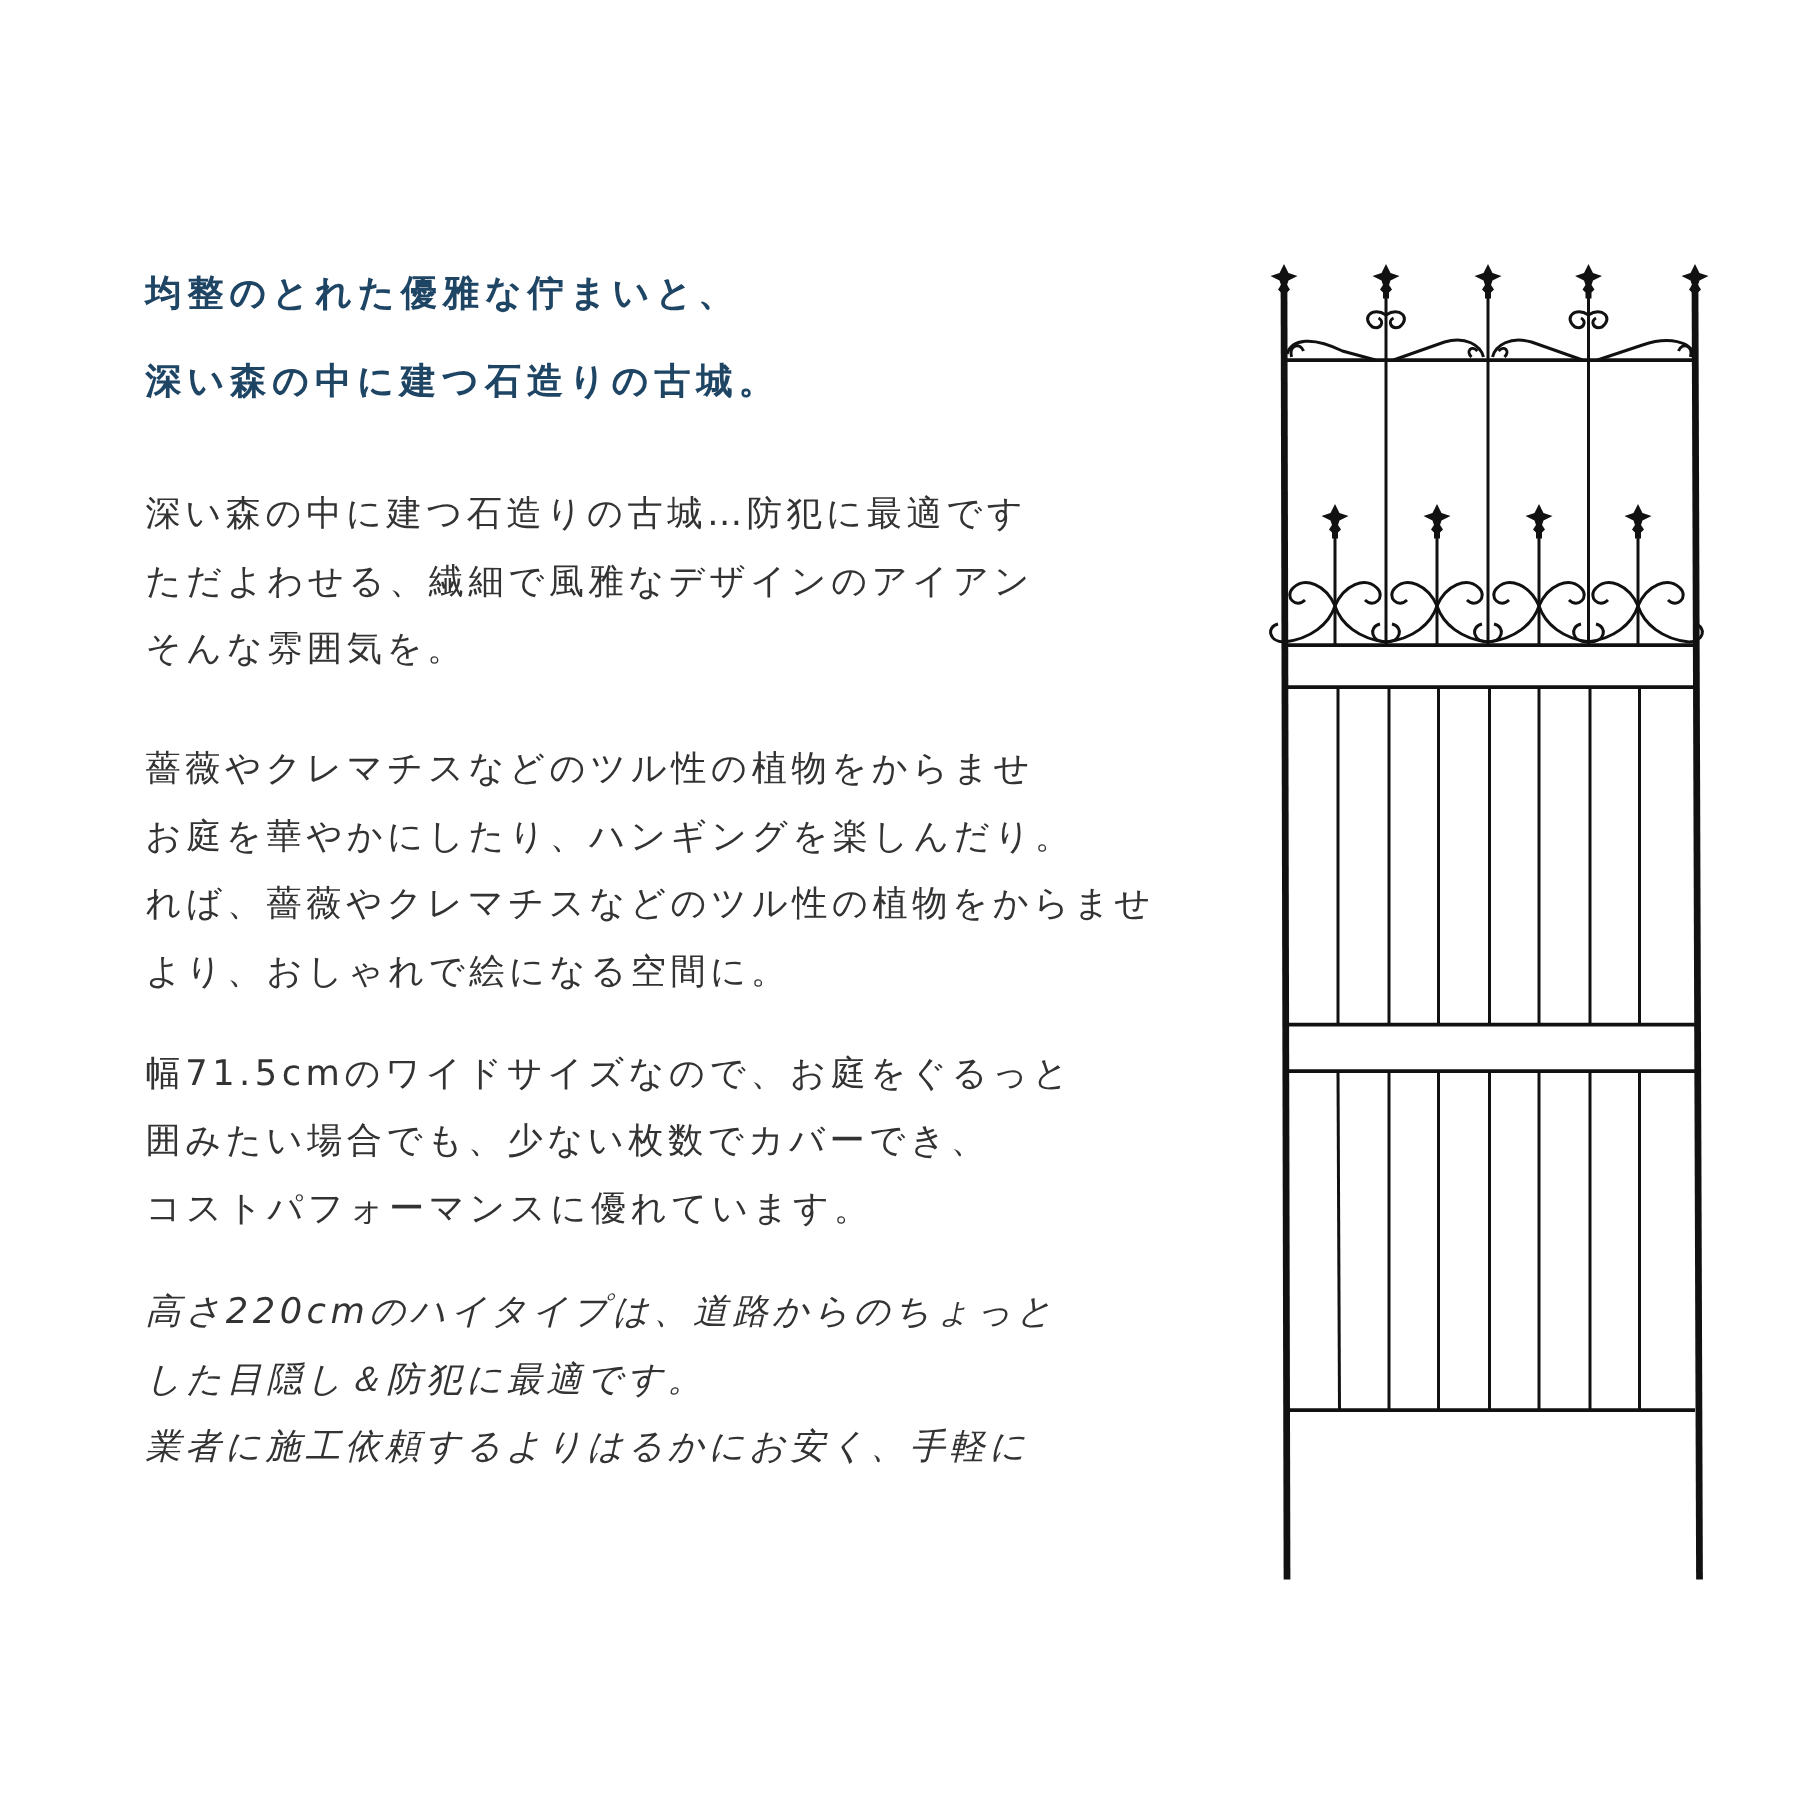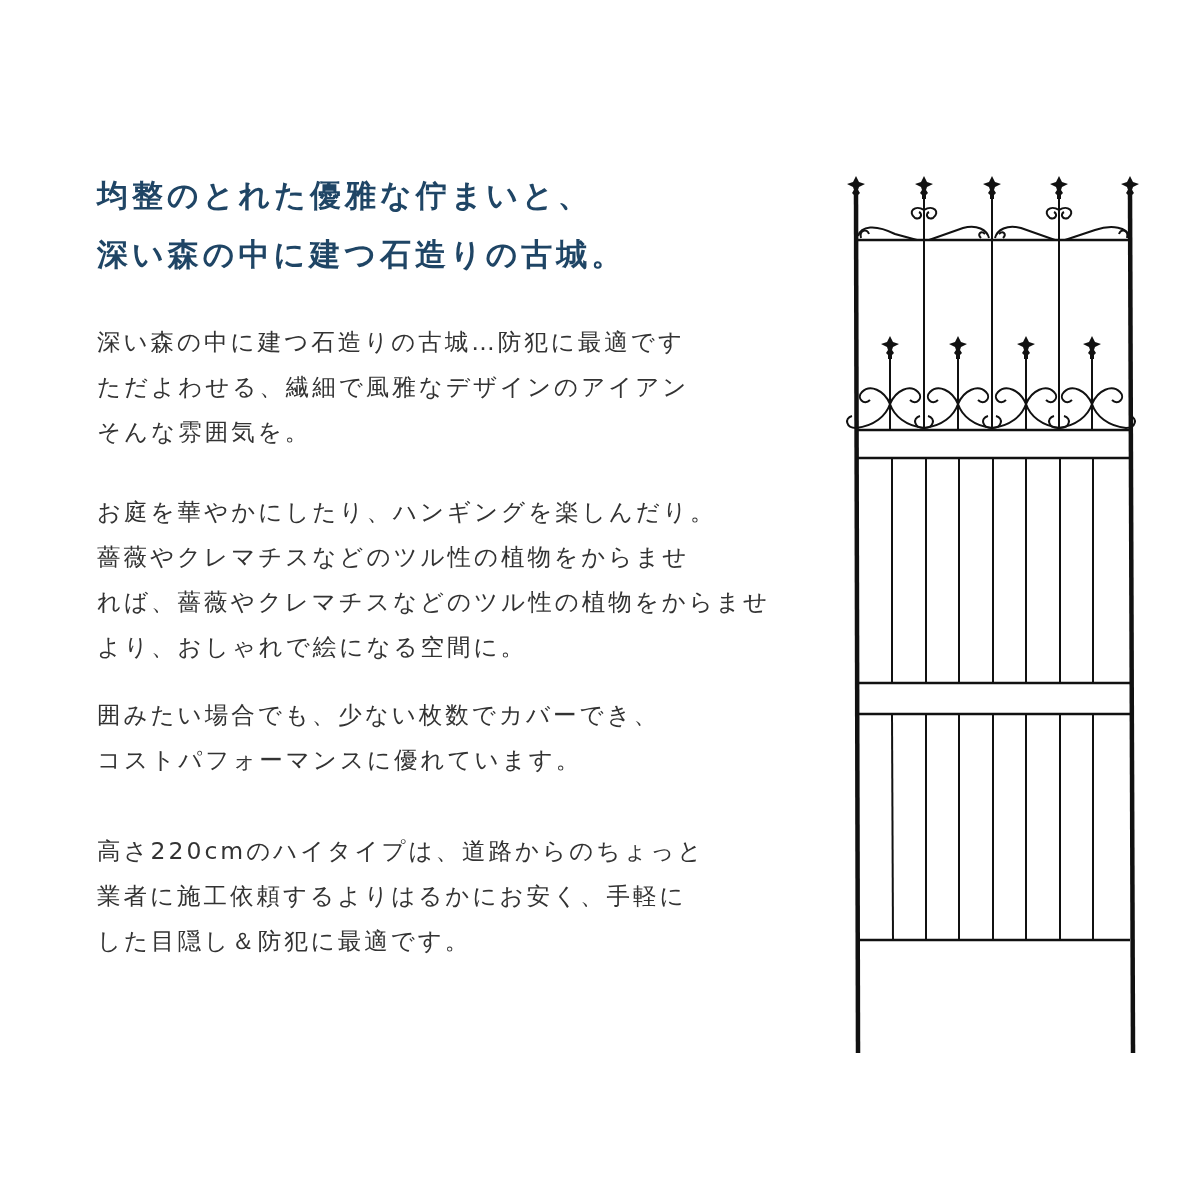--- a/index.html
+++ b/index.html
@@ -12,42 +12,42 @@
       height: 1200px;
       position: relative;
       overflow: hidden;
       font-family: "DejaVu Sans", "Liberation Sans", sans-serif;
     }
     .headline {
       position: absolute;
       left: 97px;
       top: 166px;
       color: #1f4565;
-      font-size: 31px;
+      font-size: 24px;
       font-weight: bold;
       letter-spacing: 4px;
       line-height: 59px;
       margin: 0;
     }
     .headline span { display: block; white-space: nowrap; }
     .body-text {
       position: absolute;
       left: 97px;
       top: 320px;
       width: 700px;
       color: #333333;
       font-size: 23.5px;
       letter-spacing: 3px;
     }
     .para { margin: 0; }
     .para span { display: block; white-space: nowrap; line-height: 45px; height: 45px; }
     .p1 { position: absolute; top: 0; }
     .p2 { position: absolute; top: 170px; }
     .p3 { position: absolute; top: 373px; }
-    .p4 { position: absolute; top: 509px; }
+    .p4 { position: absolute; top: 532px; font-style: italic; }
     .fence {
       position: absolute;
       left: 845px;
       top: 168px;
       width: 305px;
       height: 892px;
     }
   </style>
 </head>
 <body>
@@ -57,33 +57,34 @@
   <span>深い森の中に建つ石造りの古城。</span>
 </h1>
 
 <div class="body-text">
   <p class="para p1">
     <span>深い森の中に建つ石造りの古城…防犯に最適です</span>
     <span>ただよわせる、繊細で風雅なデザインのアイアン</span>
     <span>そんな雰囲気を。</span>
   </p>
   <p class="para p2">
+    <span>薔薇やクレマチスなどのツル性の植物をからませ</span>
     <span>お庭を華やかにしたり、ハンギングを楽しんだり。</span>
-    <span>薔薇やクレマチスなどのツル性の植物をからませ</span>
     <span>れば、薔薇やクレマチスなどのツル性の植物をからませ</span>
     <span>より、おしゃれで絵になる空間に。</span>
   </p>
   <p class="para p3">
+    <span>幅71.5cmのワイドサイズなので、お庭をぐるっと</span>
     <span>囲みたい場合でも、少ない枚数でカバーでき、</span>
     <span>コストパフォーマンスに優れています。</span>
   </p>
   <p class="para p4">
     <span>高さ220cmのハイタイプは、道路からのちょっと</span>
+    <span>した目隠し＆防犯に最適です。</span>
     <span>業者に施工依頼するよりはるかにお安く、手軽に</span>
-    <span>した目隠し＆防犯に最適です。</span>
   </p>
 </div>
 
 <div class="fence">
   <svg width="305" height="892" viewBox="0 0 305 892" xmlns="http://www.w3.org/2000/svg">
     <defs>
       <g id="finial">
         <path d="M0,-14 L3,-8 L9,-6 L3,-3 L2,0 L4,3 L2,5 L2,9 L-2,9 L-2,5 L-4,3 L-2,0 L-3,-3 L-9,-6 L-3,-8 Z" fill="#111"></path>
       </g>
       <g id="scroll-pair" fill="none" stroke="#111" stroke-width="2">

